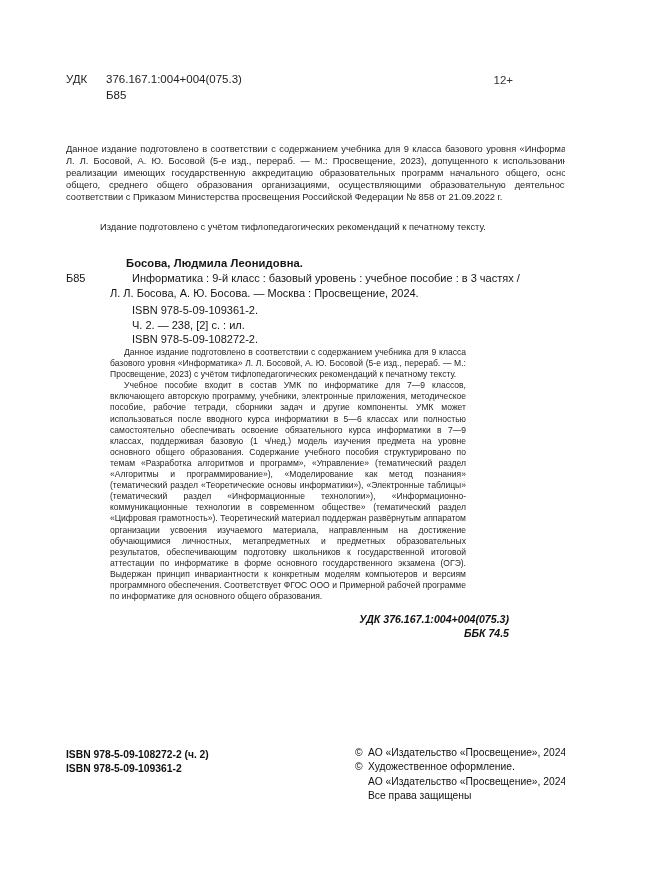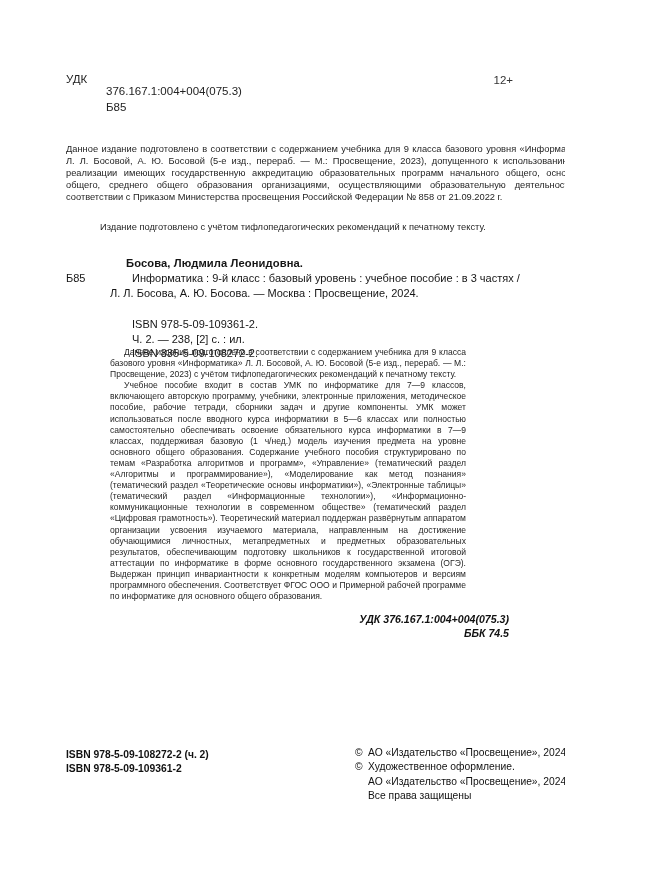--- a/index.html
+++ b/index.html
@@ -34,21 +34,20 @@
   }
   .udk-row {
     display: flex;
   }
   .udk-label {
     width: 40px;
     flex: 0 0 40px;
   }
   .udk-value {
     white-space: nowrap;
-    margin-top: 12px;
   }
   .udk-code3 {
     margin-left: 40px;
   }
 
   .age-mark {
     position: absolute;
     right: 52px;
     top: 74px;
     font-size: 11.5px;
@@ -106,21 +105,21 @@
     font-size: 11px;
   }
   .biblio-desc {
     margin-left: 44px;
     text-indent: 22px;
     width: 420px;
     line-height: 14.4px;
   }
   .biblio-isbn {
     margin-left: 44px;
-    margin-top: 17px;
+    margin-top: 3px;
   }
   .biblio-isbn div {
     text-indent: 22px;
     line-height: 14.6px;
   }
 
   
   .annotation {
     position: absolute;
     left: 110px;
@@ -204,21 +203,21 @@
   <div class="tiflo-note">Издание подготовлено с учётом тифлопедагогических рекомендаций к печатному тексту.</div>
 
   <div class="biblio">
     <div class="biblio-author">Босова, Людмила Леонидовна.</div>
     <div class="biblio-body">
       <span class="biblio-mark">Б85</span>
       <div class="biblio-desc">Информатика : 9-й класс : базовый уровень : учебное пособие : в 3 частях / Л. Л. Босова, А. Ю. Босова. — Москва : Просвещение, 2024.</div>
       <div class="biblio-isbn">
         <div>ISBN 978-5-09-109361-2.</div>
         <div>Ч. 2. — 238, [2] с. : ил.</div>
-        <div>ISBN 835-5-09-108272-2.</div>
+        <div>ISBN 978-5-09-108272-2.</div>
       </div>
     </div>
   </div>
 
   <div class="annotation">
     <p>Данное издание подготовлено в соответствии с содержанием учебника для 9 класса базового уровня «Информатика» Л. Л. Босовой, А. Ю. Босовой (5-е изд., перераб. — М.: Просвещение, 2023) с учётом тифлопедагогических рекомендаций к печатному тексту.</p>
     <p>Учебное пособие входит в состав УМК по информатике для 7—9 классов, включающего авторскую программу, учебники, электронные приложения, методическое пособие, рабочие тетради, сборники задач и другие компоненты. УМК может использоваться после вводного курса информатики в 5—6 классах или полностью самостоятельно обеспечивать освоение обязательного курса информатики в 7—9 классах, поддерживая базовую (1 ч/нед.) модель изучения предмета на уровне основного общего образования. Содержание учебного пособия структурировано по темам «Разработка алгоритмов и программ», «Управление» (тематический раздел «Алгоритмы и программирование»), «Моделирование как метод познания» (тематический раздел «Теоретические основы информатики»), «Электронные таблицы» (тематический раздел «Информационные технологии»), «Информационно-коммуникационные технологии в современном обществе» (тематический раздел «Цифровая грамотность»). Теоретический материал поддержан развёрнутым аппаратом организации усвоения изучаемого материала, направленным на достижение обучающимися личностных, метапредметных и предметных образовательных результатов, обеспечивающим подготовку школьников к государственной итоговой аттестации по информатике в форме основного государственного экзамена (ОГЭ). Выдержан принцип инвариантности к конкретным моделям компьютеров и версиям программного обеспечения. Соответствует ФГОС ООО и Примерной рабочей программе по информатике для основного общего образования.</p>
   </div>
 
   <div class="udk-repeat">

